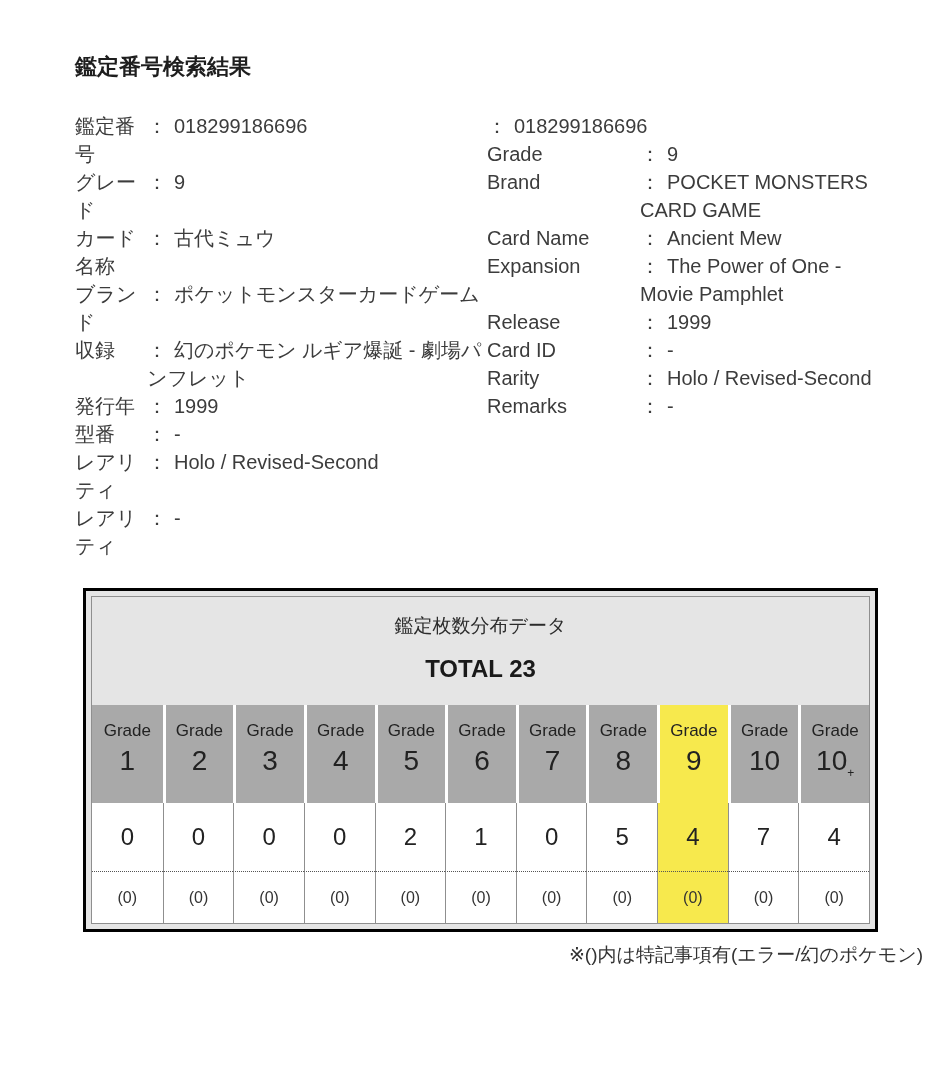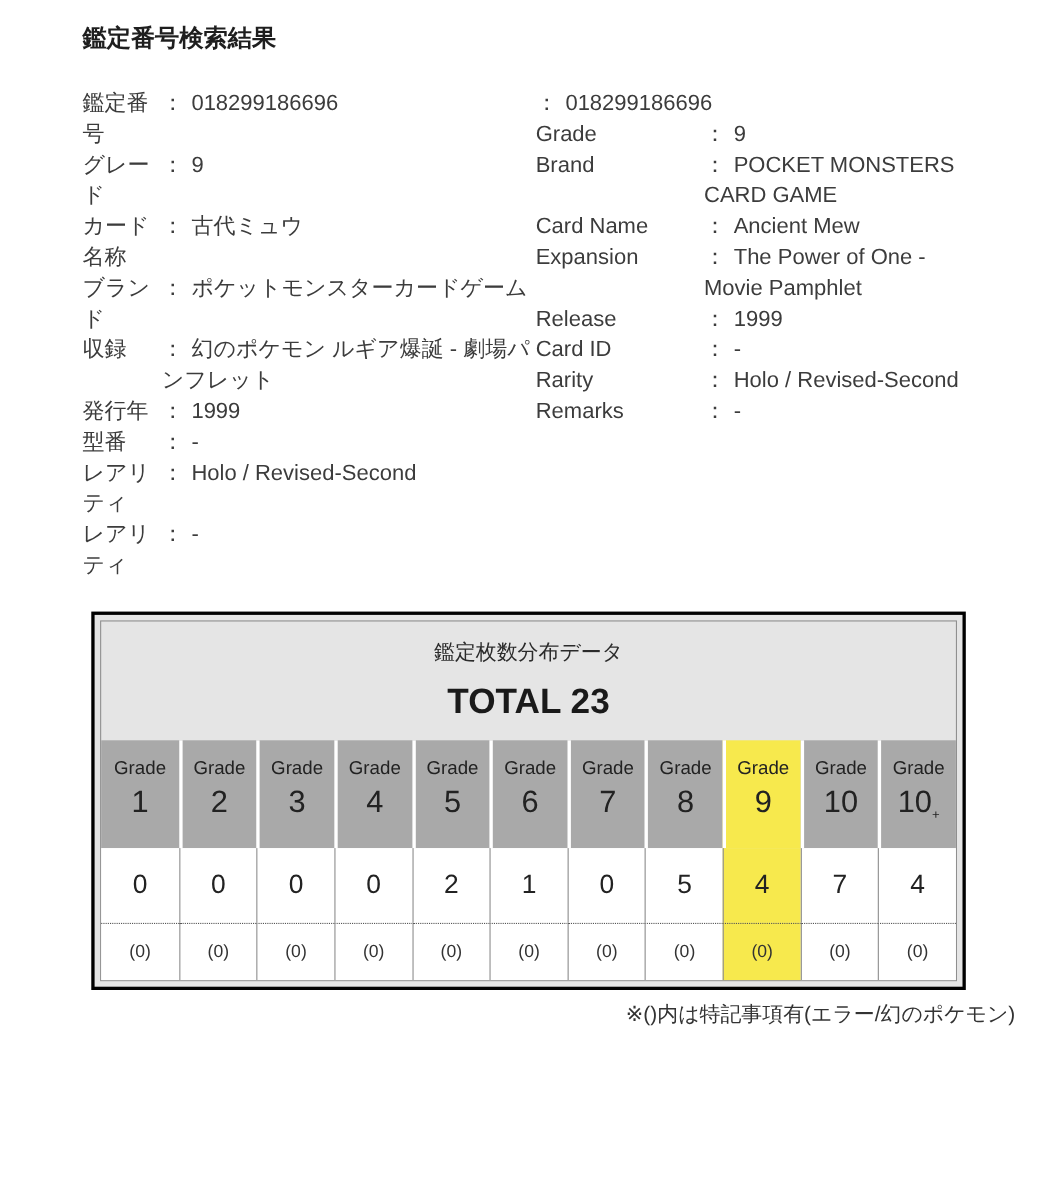--- a/index.html
+++ b/index.html
@@ -9,21 +9,21 @@
     --border-thin:#8f8f8f;
     --text:#3c3c3c;
   }
   *{box-sizing:border-box;}
   html,body{margin:0;padding:0;background:#fff;}
   body{
     width:948px;min-height:1080px;
     font-family:"Liberation Sans","DejaVu Sans",sans-serif;
     color:var(--text);
   }
-  .page{padding:20px 25px 0 75px;}
+  .page{padding:20px 25px 0 75px;margin-top:32px;}
 
   
   h1.page-title{
     margin:0 0 30px 0;
     font-size:22px;font-weight:bold;color:#1e1e1e;
     line-height:30px;
   }
 
   
   .info{display:flex;align-items:flex-start;}
@@ -43,21 +43,21 @@
   .dist-table{
     margin:28px 0 0 8px;
     width:795px;
     border:3px solid var(--border-dark);
     padding:5px;
     background:#e5e5e5;
   }
   .dist-inner{border:1px solid var(--border-thin);}
   .dist-head{text-align:center;padding:16px 0 14px 0;}
   .dist-title{font-size:19px;line-height:26px;margin-bottom:8px;color:#2b2b2b;}
-  .dist-total{font-size:32px;line-height:44px;font-weight:bold;color:#1a1a1a;text-align:center;}
+  .dist-total{font-size:24px;line-height:44px;font-weight:bold;color:#1a1a1a;text-align:center;}
 
   .grid-row{display:grid;grid-template-columns:repeat(11,1fr);}
 
   .g-cell{
     height:98px;background:var(--header-bg);
     display:flex;flex-direction:column;align-items:center;justify-content:center;
     color:#222;
   }
   .g-cell + .g-cell{border-left:3px solid #fff;}
   .g-word{font-size:17px;line-height:22px;margin-bottom:3px;}

